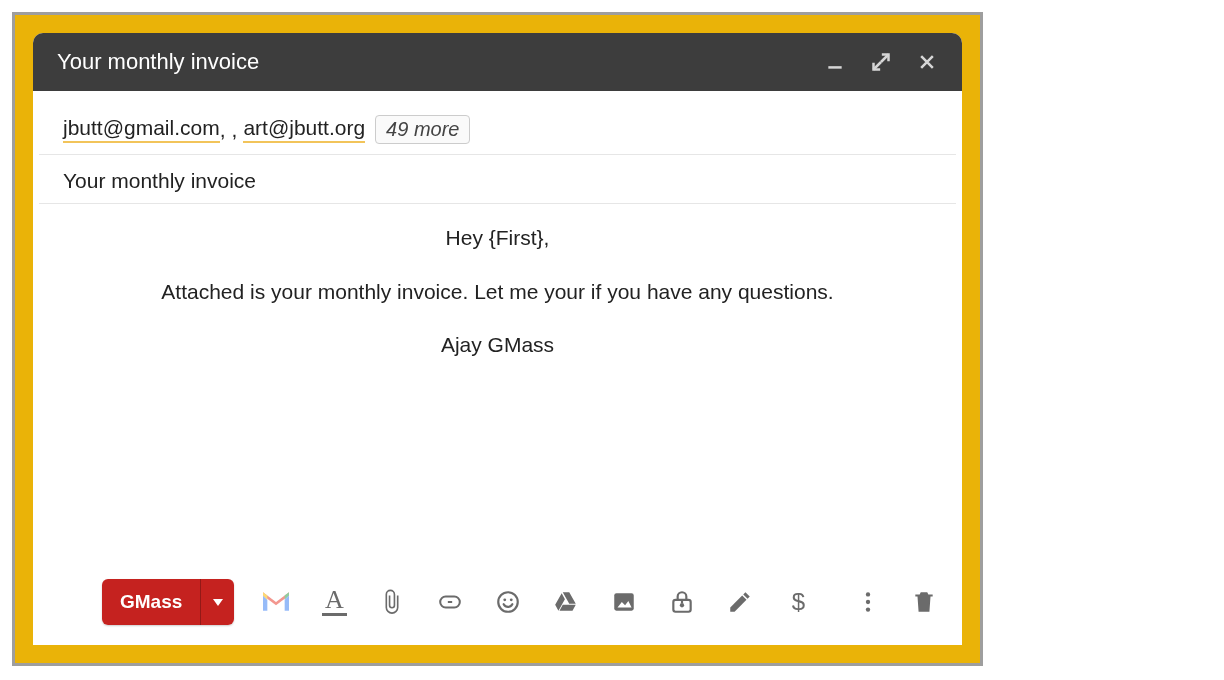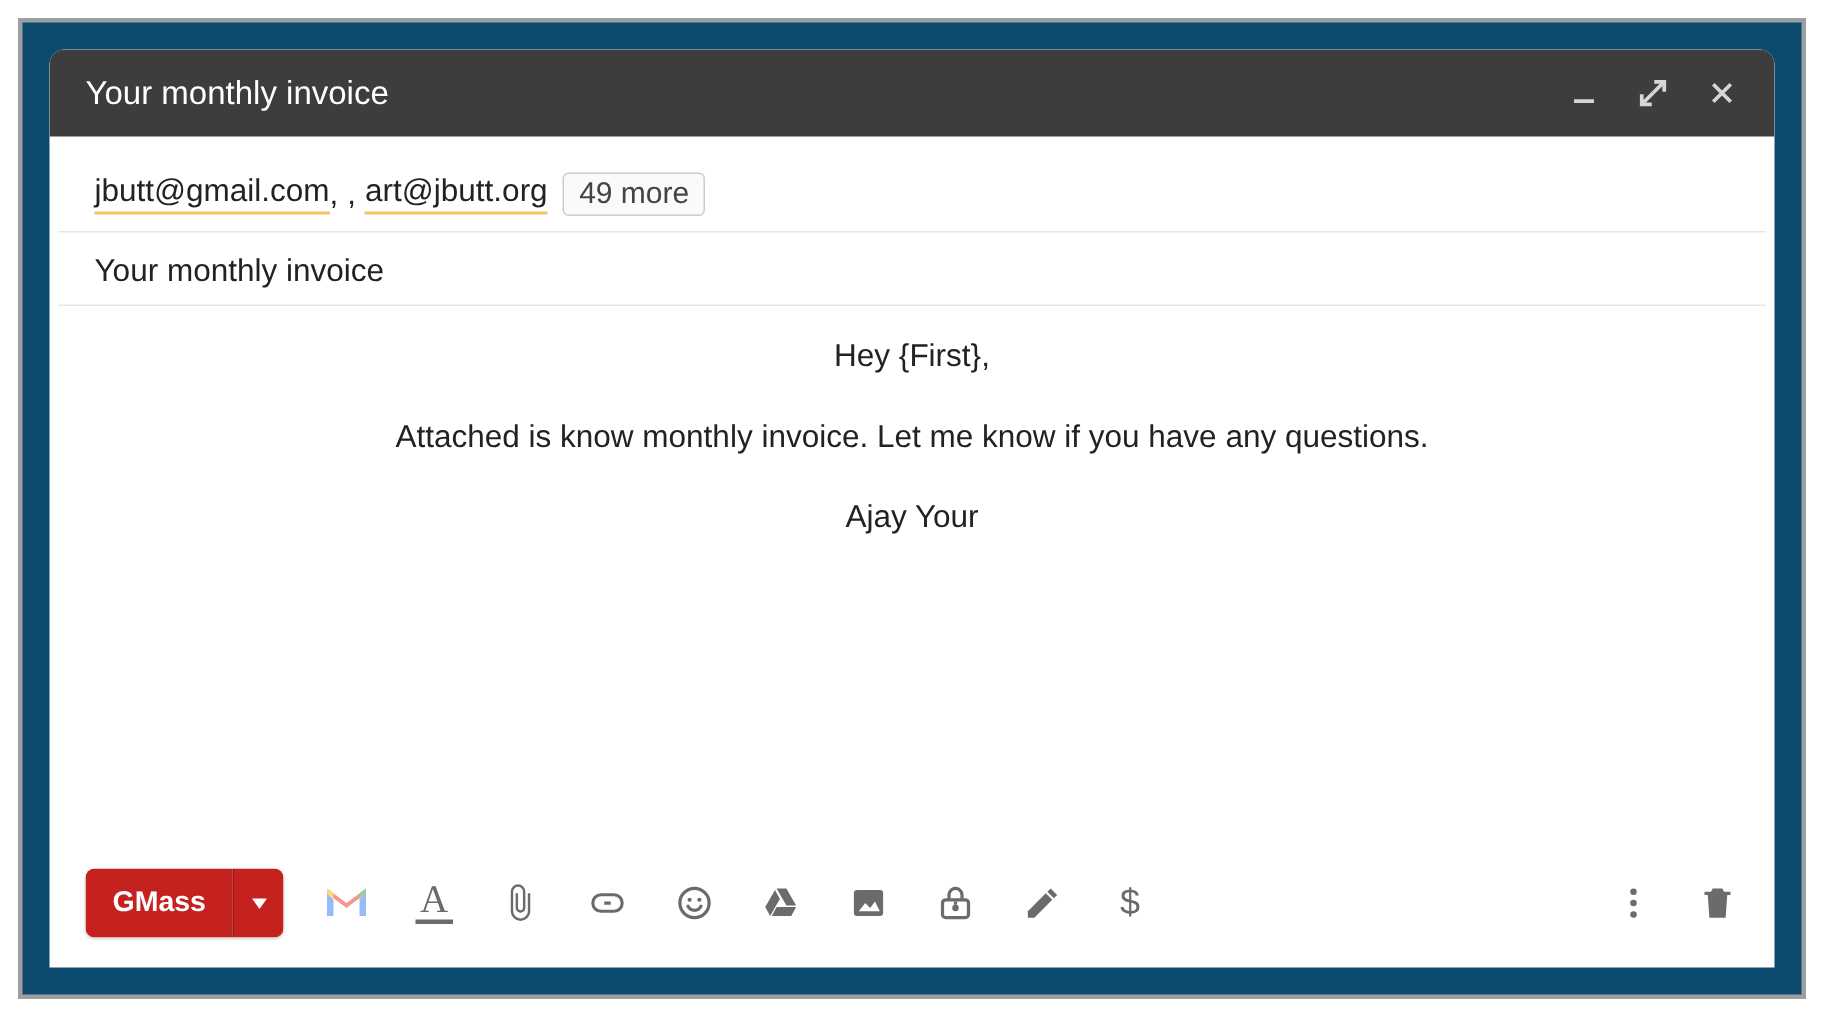--- a/index.html
+++ b/index.html
@@ -3,24 +3,24 @@
   <meta charset="utf-8">
   <style>
     * { box-sizing: border-box; margin: 0; padding: 0; }
     body {
       font-family: Arial, Helvetica, sans-serif;
       background: #fff;
       padding: 12px;
     }
     .outer-frame {
       border: 3px solid #9e9e9e;
-      width: 1192px;
+      width: 971px;
       height: 654px;
       padding: 18px;
-      background: #0c4a6e;
+      background: #eab308;
       position: relative;
     }
     .compose-window {
       width: 100%;
       height: 100%;
       border-radius: 10px 10px 0 0;
       overflow: hidden;
       display: flex;
       flex-direction: column;
       background: #fff;
@@ -76,20 +76,21 @@
     .recip-sep { margin-right: 6px; }
     .more-chip {
       border: 1px solid #ccc;
       border-radius: 4px;
       padding: 2px 10px;
       margin-left: 10px;
       font-size: 20px;
       color: #444;
       background: #fafafa;
       cursor: pointer;
+      font-style: italic;
     }
     .subject-row { font-size: 21px; }
     .body-area {
       flex: 1;
       padding: 18px 30px;
       font-size: 21px;
       color: #222;
       line-height: 1.5;
     }
     .body-area p { margin-bottom: 22px; text-align: center; }
@@ -101,20 +102,21 @@
       gap: 28px;
     }
     .gmass-btn {
       display: flex;
       align-items: stretch;
       height: 46px;
       border-radius: 6px;
       overflow: hidden;
       box-shadow: 0 1px 2px rgba(0,0,0,.2);
       cursor: pointer;
+      margin-left: 45px;
     }
     .gmass-main {
       background: #c5221f;
       color: #fff;
       font-weight: bold;
       font-size: 19px;
       padding: 0 18px;
       display: flex;
       align-items: center;
     }
@@ -208,22 +210,22 @@
       <span class="recipient">art@jbutt.org</span>
       <span class="more-chip">49 more</span>
     </div>
 
     <div class="field-row subject-row">
       <span>Your monthly invoice</span>
     </div>
 
     <div class="body-area">
       <p>Hey {First},</p>
-      <p>Attached is know monthly invoice. Let me know if you have any questions.</p>
-      <p>Ajay Your</p>
+      <p>Attached is your monthly invoice. Let me your if you have any questions.</p>
+      <p>Ajay GMass</p>
     </div>
 
     <div class="toolbar">
       <div class="gmass-btn">
         <div class="gmass-main">GMass</div>
         <div class="gmass-caret">
           <svg viewBox="0 0 10 10">
               <polygon points="0,2 10,2 5,9"></polygon>
             </svg>
         </div>

